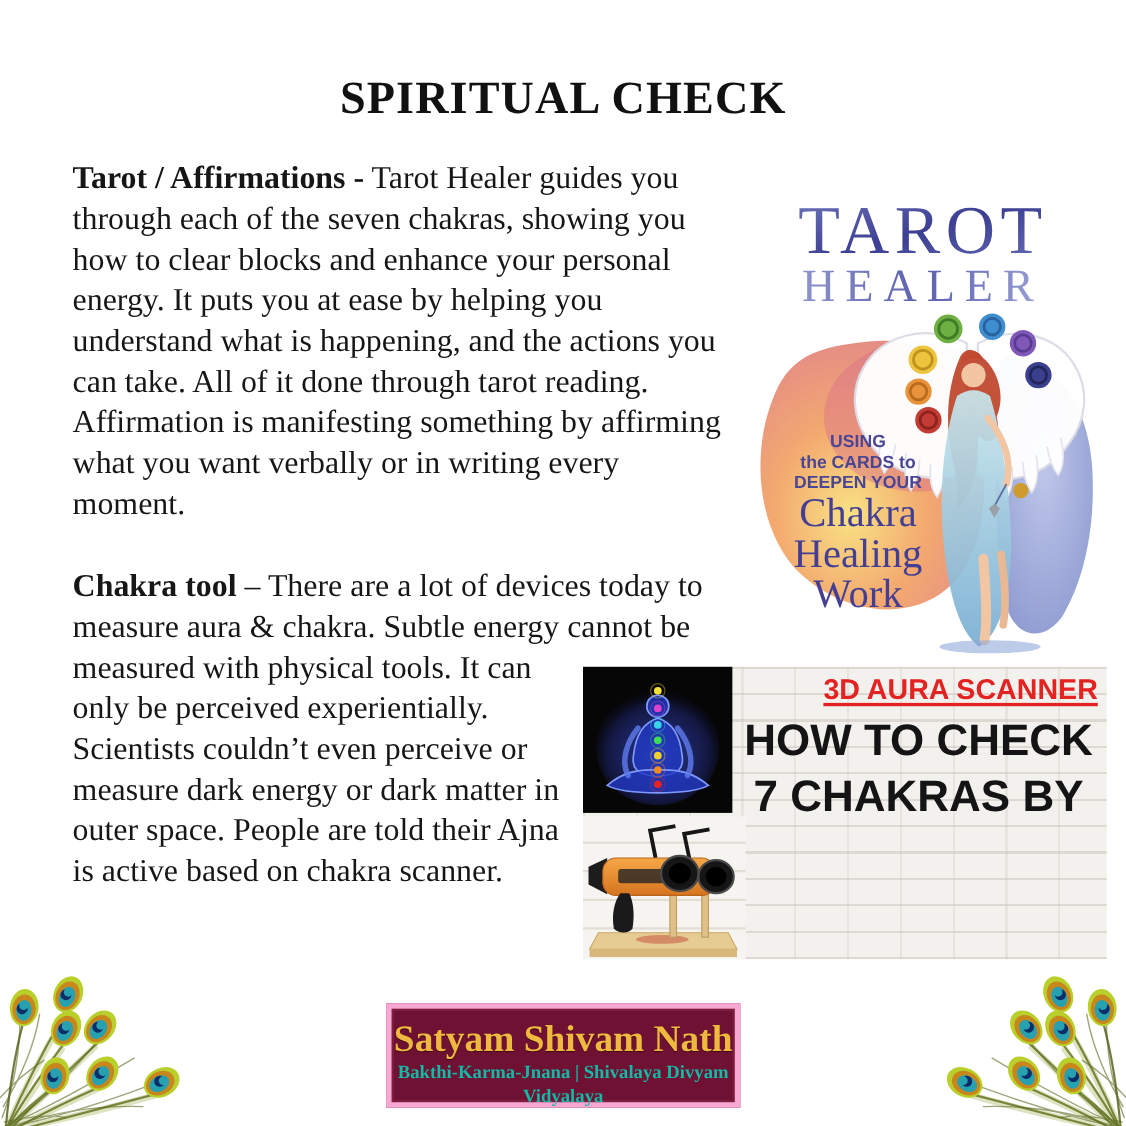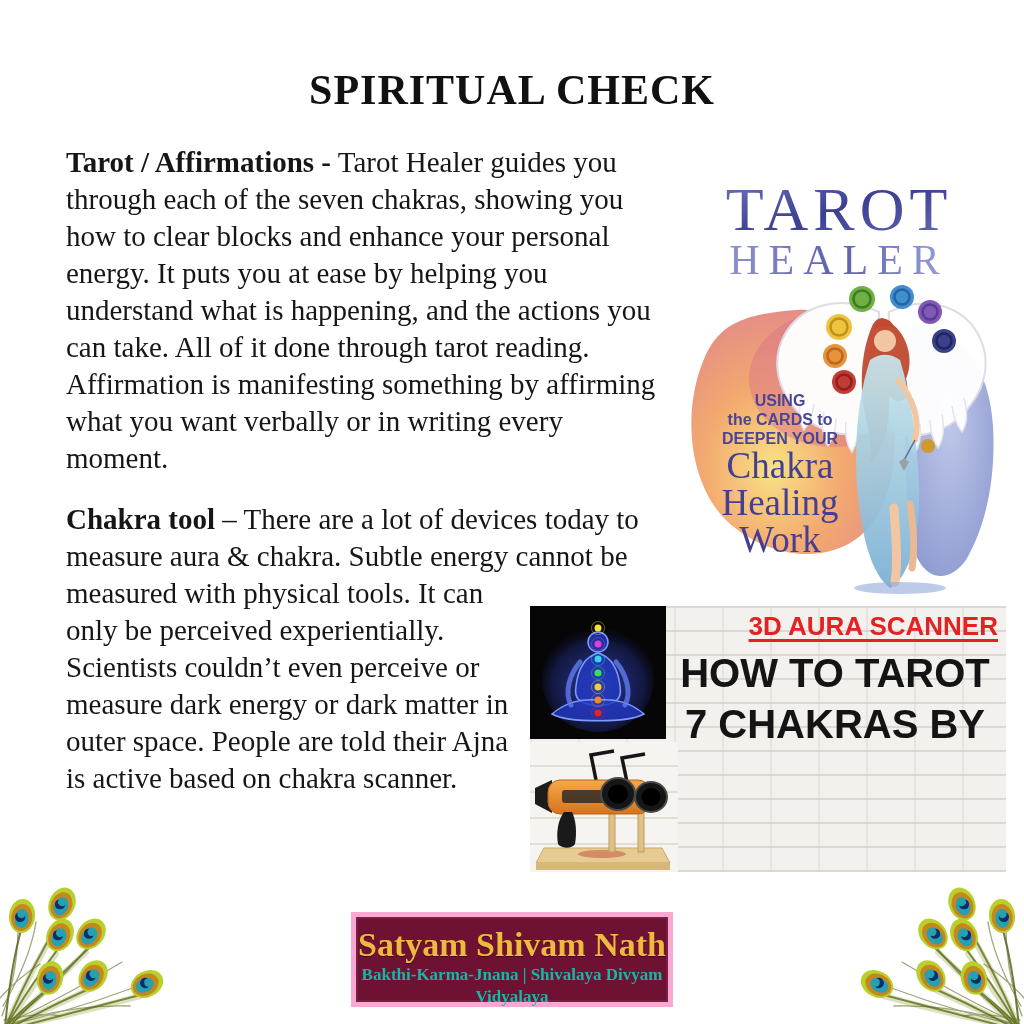--- a/index.html
+++ b/index.html
@@ -2,21 +2,21 @@
 <html><head>
 <meta charset="utf-8">
 <style>
   html,body{margin:0;padding:0;width:1024px;height:1024px;background:#fff;overflow:hidden;position:relative;}
   *{box-sizing:border-box;}
   .page-title{position:absolute;top:38px;left:0;right:0;text-align:center;
     font:700 42px "Liberation Serif",serif;color:#111;letter-spacing:1px;}
   .content{position:absolute;left:66px;top:144px;width:940px;
     font:29px/37px "Liberation Serif",serif;color:#161616;text-align:left;}
   .content p{margin:0;}
-  .content p.p2{margin-top:24px;}
+  .content p.p2{margin-top:38px;}
   .lead{font-weight:700;}
   
   .book{float:right;width:332px;height:450px;margin:0 0 10px 12px;position:relative;}
   .book svg{display:block;}
   
   .scanner{float:right;clear:right;width:476px;height:266px;margin:2px 0 8px 12px;
     position:relative;display:block;
     background-color:#f3f1ee;
     background-image:
       repeating-linear-gradient(0deg, rgba(203,196,186,.55) 0 2px, transparent 2px 24px),
@@ -188,21 +188,21 @@
         <rect x="32" y="48" width="62" height="13" rx="3" fill="#242424" opacity=".8"></rect>
         <ellipse cx="88" cy="52" rx="17" ry="16" fill="#161616" stroke="#4a4a4a" stroke-width="2"></ellipse>
         <ellipse cx="88" cy="52" rx="10" ry="9.5" fill="#000"></ellipse>
         <ellipse cx="121" cy="55" rx="16" ry="15" fill="#161616" stroke="#4a4a4a" stroke-width="2"></ellipse>
         <ellipse cx="121" cy="55" rx="9.5" ry="9" fill="#000"></ellipse>
         <path d="M34,70 C28,78 26,90 28,102 C32,107 42,107 45,102 C47,90 46,78 42,70 Z" fill="#1a1a1a"></path>
       </svg>
 
       <span class="adtext" style="display:block;">
         <span class="badge" style="display:block;">3D AURA SCANNER</span>
-        <span class="headline" style="display:block;">HOW TO TAROT</span>
+        <span class="headline" style="display:block;">HOW TO CHECK</span>
         <span class="headline" style="display:block;margin-top:0;">7 CHAKRAS BY</span>
       </span>
     </span><span>cannot be measured with physical tools. It can only be perceived experientially. Scientists couldn’t even perceive or measure dark energy or dark matter in outer space. People are told their Ajna is active based on chakra scanner.</span></p>
 </div>
 
 <div class="banner">
   <div class="banner-title">Satyam Shivam Nath</div>
   <div class="banner-sub">Bakthi-Karma-Jnana | Shivalaya Divyam Vidyalaya</div>
 </div>
 

